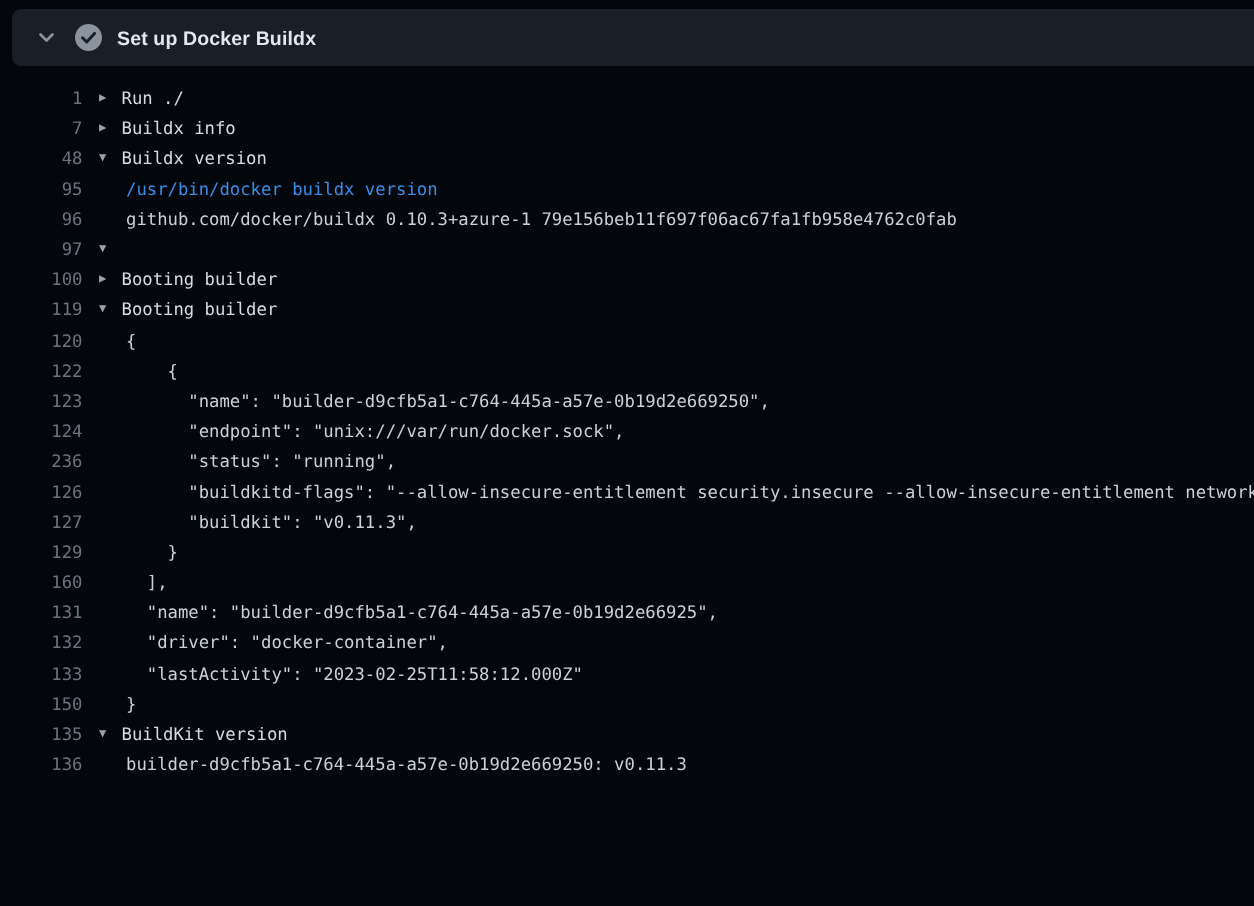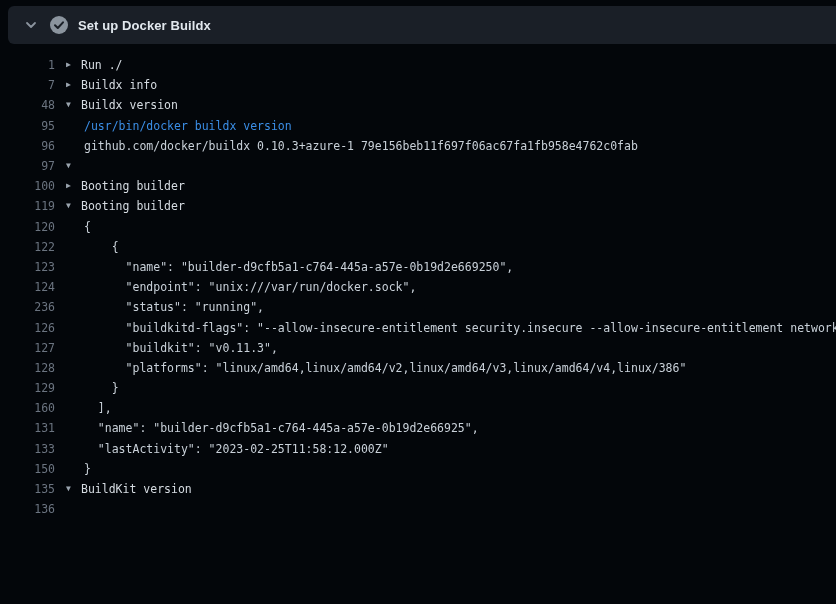--- a/index.html
+++ b/index.html
@@ -95,21 +95,21 @@
     <div class="row group-expanded"><span class="num">97</span><span class="content"><span class="arrow">▼</span></span></div>
     <div class="row group-collapsed"><span class="num">100</span><span class="content"><span class="arrow">▶</span><span>Booting builder</span></span></div>
     <div class="row group-expanded"><span class="num">119</span><span class="content"><span class="arrow">▼</span><span>Booting builder</span></span></div>
     <div class="row plain"><span class="num">120</span><span class="content">{</span></div>
     <div class="row plain"><span class="num">122</span><span class="content">    {</span></div>
     <div class="row plain"><span class="num">123</span><span class="content">      "name": "builder-d9cfb5a1-c764-445a-a57e-0b19d2e669250",</span></div>
     <div class="row plain"><span class="num">124</span><span class="content">      "endpoint": "unix:///var/run/docker.sock",</span></div>
     <div class="row plain"><span class="num">236</span><span class="content">      "status": "running",</span></div>
     <div class="row plain"><span class="num">126</span><span class="content">      "buildkitd-flags": "--allow-insecure-entitlement security.insecure --allow-insecure-entitlement network.host",</span></div>
     <div class="row plain"><span class="num">127</span><span class="content">      "buildkit": "v0.11.3",</span></div>
-    <div class="row plain"><span class="num">128</span><span class="content">      "platforms": "linux/amd64,linux/amd64/v2,linux/amd64/v3,linux/amd64/v4,linux/386"</span></div>
     <div class="row plain"><span class="num">129</span><span class="content">    }</span></div>
     <div class="row plain"><span class="num">160</span><span class="content">  ],</span></div>
     <div class="row plain"><span class="num">131</span><span class="content">  "name": "builder-d9cfb5a1-c764-445a-a57e-0b19d2e66925",</span></div>
+    <div class="row plain"><span class="num">132</span><span class="content">  "driver": "docker-container",</span></div>
     <div class="row plain"><span class="num">133</span><span class="content">  "lastActivity": "2023-02-25T11:58:12.000Z"</span></div>
     <div class="row plain"><span class="num">150</span><span class="content">}</span></div>
     <div class="row group-expanded"><span class="num">135</span><span class="content"><span class="arrow">▼</span><span>BuildKit version</span></span></div>
-    <div class="row plain"><span class="num">136</span></div>
+    <div class="row plain"><span class="num">136</span><span class="content">builder-d9cfb5a1-c764-445a-a57e-0b19d2e669250: v0.11.3</span></div>
   </div>
 
 </body></html>

